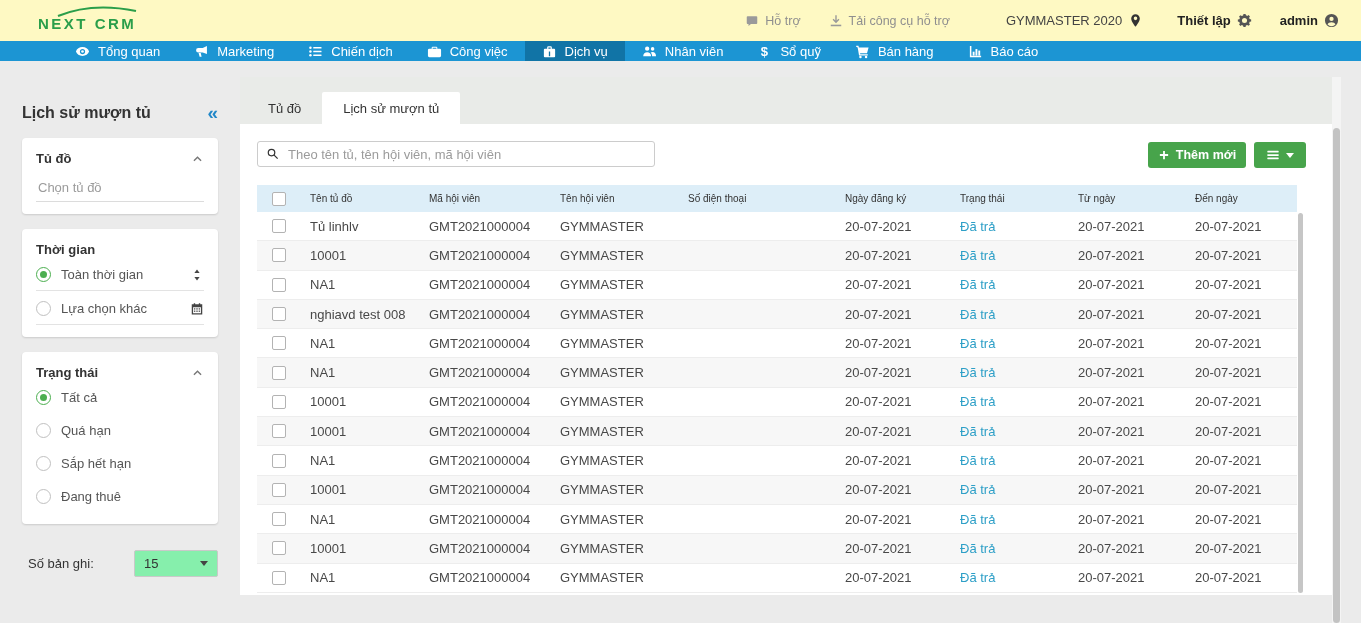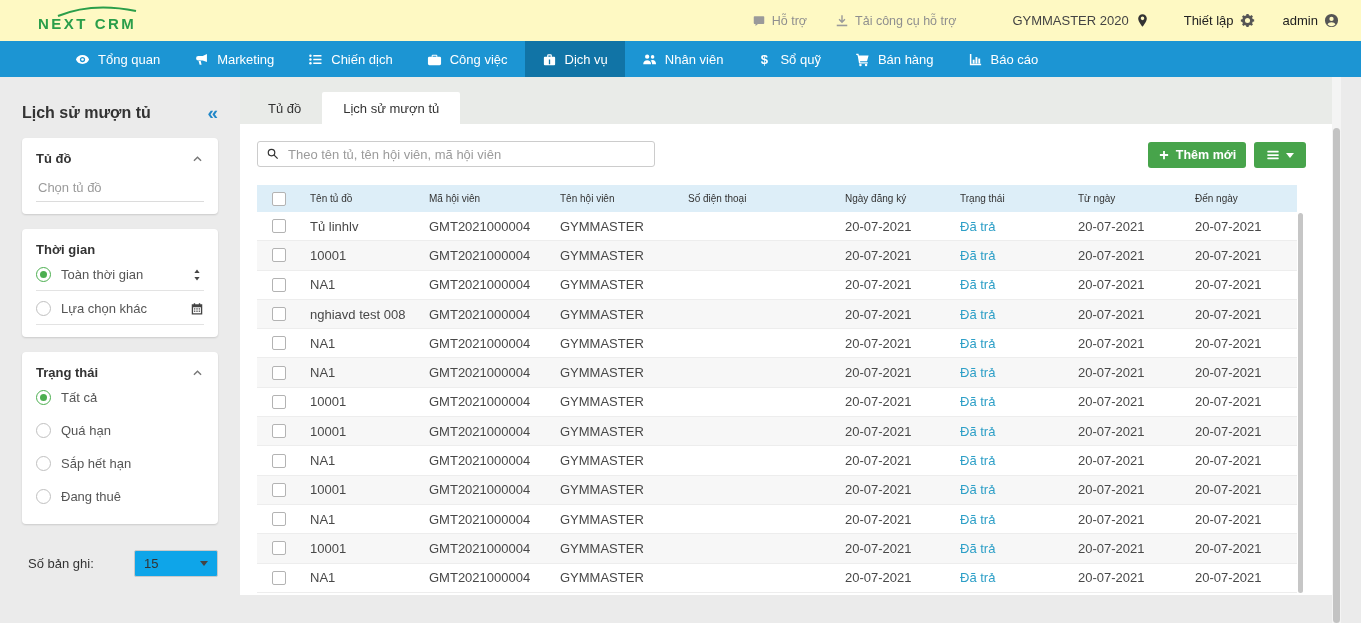--- a/index.html
+++ b/index.html
@@ -9,25 +9,25 @@
 
   
   .topbar{position:absolute;left:0;top:0;width:1361px;height:41px;background:#fef9c3;
           display:flex;align-items:center;justify-content:space-between;padding:0 22px 0 30px;}
   .logo{display:flex;align-items:center;cursor:pointer;}
   .top-right{display:flex;align-items:center;gap:28px;}
   .top-link{display:flex;align-items:center;gap:6px;color:#8f8f8f;font-size:12.5px;cursor:pointer;}
   .top-link svg{width:14px;height:14px;fill:#9a9a9a;}
   .top-account{display:flex;align-items:center;gap:6px;color:#444;font-size:13px;cursor:pointer;margin-left:28px;}
   .top-account svg{width:15px;height:15px;fill:#333;}
-  .top-bold{display:flex;align-items:flex-end;gap:6px;font-weight:normal;color:#222;cursor:pointer;}
+  .top-bold{display:flex;align-items:flex-end;gap:6px;font-weight:bold;color:#222;cursor:pointer;}
   .top-bold svg{width:15px;height:15px;fill:#555;}
 
   
-  .navbar{position:absolute;left:0;top:41px;width:1361px;height:36px;
+  .navbar{position:absolute;left:0;top:41px;width:1361px;height:20px;
           background:var(--accent_blue,#1c95d3);display:flex;align-items:stretch;padding-left:58px;}
   .nav-item{display:flex;align-items:center;gap:8px;padding:0 17px;color:#fff;font-size:13px;cursor:pointer;}
   .nav-item.active{background:var(--accent_blue_dark,#1174a6);}
   .nav-item svg{width:15px;height:15px;fill:#fff;}
 
   
   .sidebar{position:absolute;left:0;top:77px;width:240px;height:546px;}
   .sb-title-row{margin:26px 22px 16px 22px;display:flex;align-items:center;justify-content:space-between;}
   .sb-title{font-size:16px;font-weight:bold;color:#333;}
   .collapse{color:#2187c8;font-size:19px;font-weight:bold;line-height:1;cursor:pointer;}
@@ -42,21 +42,21 @@
   .opt-row{display:flex;align-items:center;gap:10px;padding:10px 0 8px 0;}
   .opt-row.underline{border-bottom:1px solid #e3e3e3;}
   .opt-label{flex:1;color:#555;font-size:13px;}
   .opt-row svg.trail{width:14px;height:14px;fill:#444;}
   .radio{width:15px;height:15px;min-width:15px;border:1px solid #c0c0c0;border-radius:50%;
          background:#fff;position:relative;cursor:pointer;}
   .radio.sel{border-color:#4caf50;}
   .radio.sel::after{content:"";position:absolute;inset:3px;border-radius:50%;background:#4caf50;}
   .records-row{margin:26px 22px 0 28px;display:flex;align-items:center;justify-content:space-between;}
   .records-label{color:#333;font-size:13px;}
-  .records-select{width:84px;height:27px;background:#0ea5e9;border:1px solid #c9c9c9;border-radius:2px;
+  .records-select{width:84px;height:27px;background:#86efac;border:1px solid #c9c9c9;border-radius:2px;
                   display:flex;align-items:center;justify-content:space-between;padding:0 9px;cursor:pointer;}
   .caret-down{width:0;height:0;border-left:4px solid transparent;border-right:4px solid transparent;
               border-top:5px solid #444;}
 
   
   .tabstrip{position:absolute;left:240px;top:77px;width:1092px;height:47px;background:#e9ebe8;
             display:flex;align-items:flex-end;padding-left:7px;}
   .tab{height:32px;padding:0 21px;display:flex;align-items:center;font-size:13px;color:#333;cursor:pointer;}
   .tab.active{background:#fff;border-radius:2px 2px 0 0;}
 

